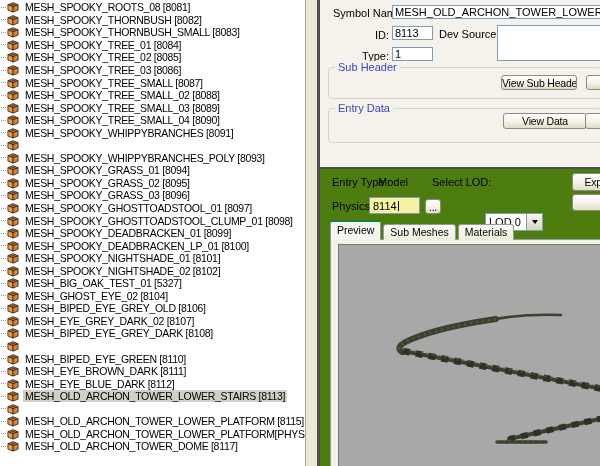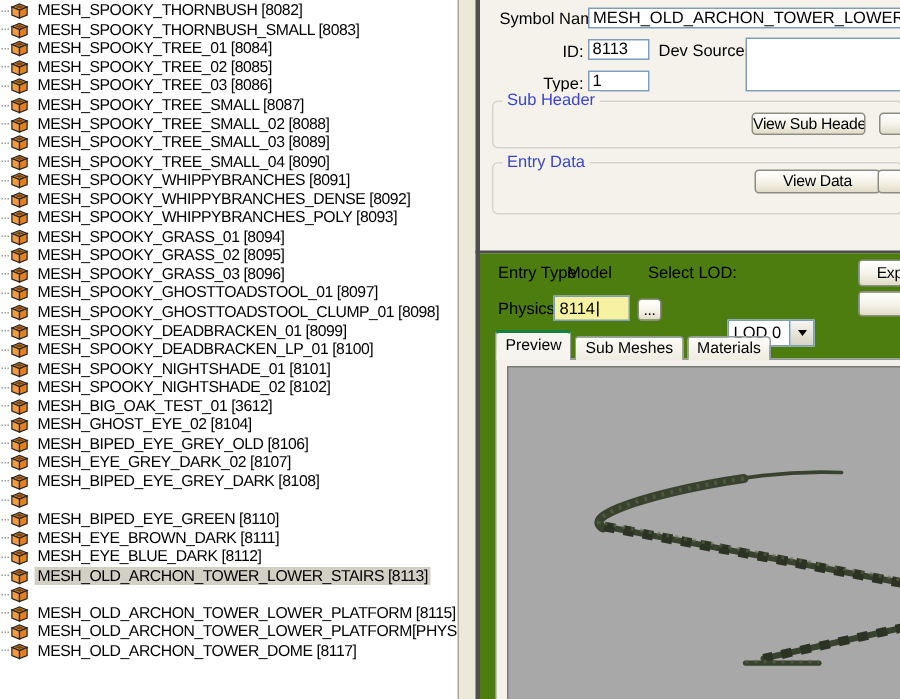--- a/index.html
+++ b/index.html
@@ -73,20 +73,30 @@
 
   <div class="tree" id="tree">
       <div class="trow">
     <span class="conn"></span>
     <svg class="ticon" viewBox="0 0 13 13">
       <polygon points="1,4 6.5,1.8 12,4 6.5,6.2" fill="#E8882F" stroke="#26262B" stroke-width="0.9"></polygon>
       <polygon points="3.1,3.8 6.5,2.7 10,3.9 6.5,5.1" fill="#7A4A12" stroke="none"></polygon>
       <polygon points="1,4 6.5,6.2 6.5,12 1,9.8" fill="var(--icon,#F49B3C)" stroke="#26262B" stroke-width="0.9"></polygon>
       <polygon points="6.5,6.2 12,4 12,9.8 6.5,12" fill="#DF8126" stroke="#26262B" stroke-width="0.9"></polygon>
     </svg>
+    <span class="lbl"><span class="nm">MESH_SPOOKY_ROOTS_08</span> <span class="idpart">[8081]</span></span>
+  </div>
+      <div class="trow">
+    <span class="conn"></span>
+    <svg class="ticon" viewBox="0 0 13 13">
+      <polygon points="1,4 6.5,1.8 12,4 6.5,6.2" fill="#E8882F" stroke="#26262B" stroke-width="0.9"></polygon>
+      <polygon points="3.1,3.8 6.5,2.7 10,3.9 6.5,5.1" fill="#7A4A12" stroke="none"></polygon>
+      <polygon points="1,4 6.5,6.2 6.5,12 1,9.8" fill="var(--icon,#F49B3C)" stroke="#26262B" stroke-width="0.9"></polygon>
+      <polygon points="6.5,6.2 12,4 12,9.8 6.5,12" fill="#DF8126" stroke="#26262B" stroke-width="0.9"></polygon>
+    </svg>
     <span class="lbl"><span class="nm">MESH_SPOOKY_THORNBUSH</span> <span class="idpart">[8082]</span></span>
   </div>
       <div class="trow">
     <span class="conn"></span>
     <svg class="ticon" viewBox="0 0 13 13">
       <polygon points="1,4 6.5,1.8 12,4 6.5,6.2" fill="#E8882F" stroke="#26262B" stroke-width="0.9"></polygon>
       <polygon points="3.1,3.8 6.5,2.7 10,3.9 6.5,5.1" fill="#7A4A12" stroke="none"></polygon>
       <polygon points="1,4 6.5,6.2 6.5,12 1,9.8" fill="var(--icon,#F49B3C)" stroke="#26262B" stroke-width="0.9"></polygon>
       <polygon points="6.5,6.2 12,4 12,9.8 6.5,12" fill="#DF8126" stroke="#26262B" stroke-width="0.9"></polygon>
     </svg>
@@ -173,21 +183,20 @@
     <span class="lbl"><span class="nm">MESH_SPOOKY_WHIPPYBRANCHES</span> <span class="idpart">[8091]</span></span>
   </div>
       <div class="trow">
     <span class="conn"></span>
     <svg class="ticon" viewBox="0 0 13 13">
       <polygon points="1,4 6.5,1.8 12,4 6.5,6.2" fill="#E8882F" stroke="#26262B" stroke-width="0.9"></polygon>
       <polygon points="3.1,3.8 6.5,2.7 10,3.9 6.5,5.1" fill="#7A4A12" stroke="none"></polygon>
       <polygon points="1,4 6.5,6.2 6.5,12 1,9.8" fill="var(--icon,#F49B3C)" stroke="#26262B" stroke-width="0.9"></polygon>
       <polygon points="6.5,6.2 12,4 12,9.8 6.5,12" fill="#DF8126" stroke="#26262B" stroke-width="0.9"></polygon>
     </svg>
-    <span class="lbl"><span class="nm">MESH_SPOOKY_WHIPPYBRANCHES_DENSE</span> <span class="idpart">[8092]</span></span>
   </div>
       <div class="trow">
     <span class="conn"></span>
     <svg class="ticon" viewBox="0 0 13 13">
       <polygon points="1,4 6.5,1.8 12,4 6.5,6.2" fill="#E8882F" stroke="#26262B" stroke-width="0.9"></polygon>
       <polygon points="3.1,3.8 6.5,2.7 10,3.9 6.5,5.1" fill="#7A4A12" stroke="none"></polygon>
       <polygon points="1,4 6.5,6.2 6.5,12 1,9.8" fill="var(--icon,#F49B3C)" stroke="#26262B" stroke-width="0.9"></polygon>
       <polygon points="6.5,6.2 12,4 12,9.8 6.5,12" fill="#DF8126" stroke="#26262B" stroke-width="0.9"></polygon>
     </svg>
     <span class="lbl"><span class="nm">MESH_SPOOKY_WHIPPYBRANCHES_POLY</span> <span class="idpart">[8093]</span></span>
@@ -283,21 +292,21 @@
     <span class="lbl"><span class="nm">MESH_SPOOKY_NIGHTSHADE_02</span> <span class="idpart">[8102]</span></span>
   </div>
       <div class="trow">
     <span class="conn"></span>
     <svg class="ticon" viewBox="0 0 13 13">
       <polygon points="1,4 6.5,1.8 12,4 6.5,6.2" fill="#E8882F" stroke="#26262B" stroke-width="0.9"></polygon>
       <polygon points="3.1,3.8 6.5,2.7 10,3.9 6.5,5.1" fill="#7A4A12" stroke="none"></polygon>
       <polygon points="1,4 6.5,6.2 6.5,12 1,9.8" fill="var(--icon,#F49B3C)" stroke="#26262B" stroke-width="0.9"></polygon>
       <polygon points="6.5,6.2 12,4 12,9.8 6.5,12" fill="#DF8126" stroke="#26262B" stroke-width="0.9"></polygon>
     </svg>
-    <span class="lbl"><span class="nm">MESH_BIG_OAK_TEST_01</span> <span class="idpart">[3612]</span></span>
+    <span class="lbl"><span class="nm">MESH_BIG_OAK_TEST_01</span> <span class="idpart">[5327]</span></span>
   </div>
       <div class="trow">
     <span class="conn"></span>
     <svg class="ticon" viewBox="0 0 13 13">
       <polygon points="1,4 6.5,1.8 12,4 6.5,6.2" fill="#E8882F" stroke="#26262B" stroke-width="0.9"></polygon>
       <polygon points="3.1,3.8 6.5,2.7 10,3.9 6.5,5.1" fill="#7A4A12" stroke="none"></polygon>
       <polygon points="1,4 6.5,6.2 6.5,12 1,9.8" fill="var(--icon,#F49B3C)" stroke="#26262B" stroke-width="0.9"></polygon>
       <polygon points="6.5,6.2 12,4 12,9.8 6.5,12" fill="#DF8126" stroke="#26262B" stroke-width="0.9"></polygon>
     </svg>
     <span class="lbl"><span class="nm">MESH_GHOST_EYE_02</span> <span class="idpart">[8104]</span></span>

